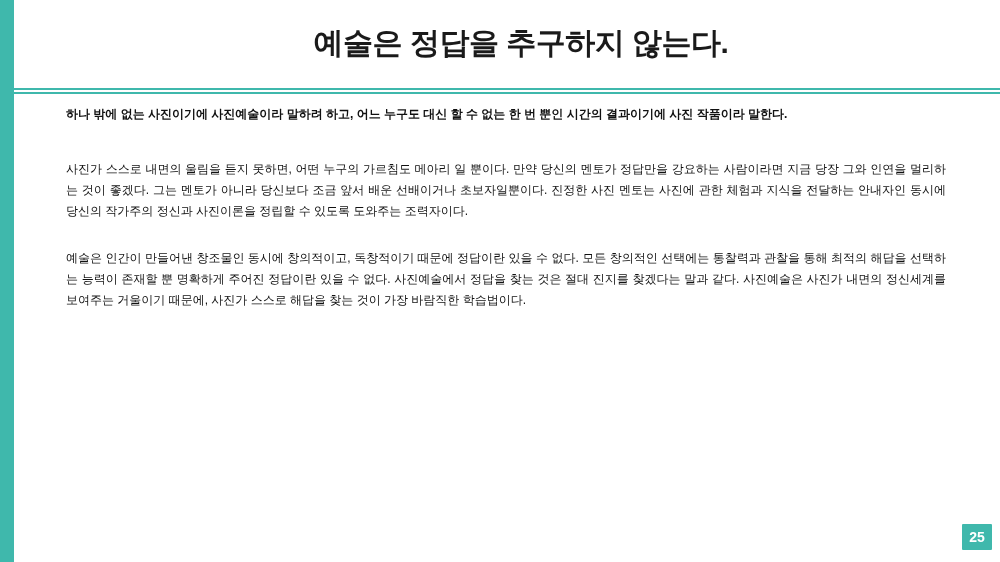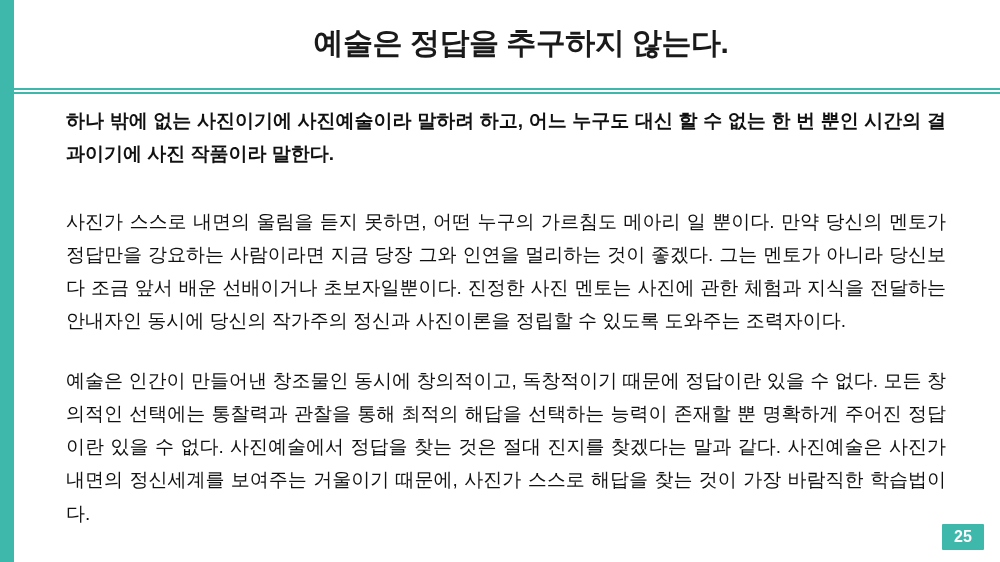--- a/index.html
+++ b/index.html
@@ -71,39 +71,39 @@
     background: #3fb8ac;
   }
   .body-area {
     position: absolute;
     left: 66px;
     top: 104px;
     width: 880px;
   }
   .para {
     margin: 0 0 26px 0;
-    font-size: 19px;
+    font-size: 12px;
     line-height: 1.75;
     color: #111111;
     text-align: justify;
     text-justify: inter-character;
   }
   .para.bold {
     font-weight: bold;
     margin-bottom: 34px;
   }
   .page-badge {
     position: absolute;
-    right: 16px;
+    right: 8px;
     bottom: 12px;
-    width: 42px;
+    width: 30px;
     height: 26px;
     background: #3fb8ac;
     color: #ffffff;
-    font-size: 16px;
+    font-size: 14px;
     font-weight: bold;
     display: flex;
     align-items: center;
     justify-content: center;
     border-radius: 1px;
   }
 </style>
 </head>
 <body>
 

